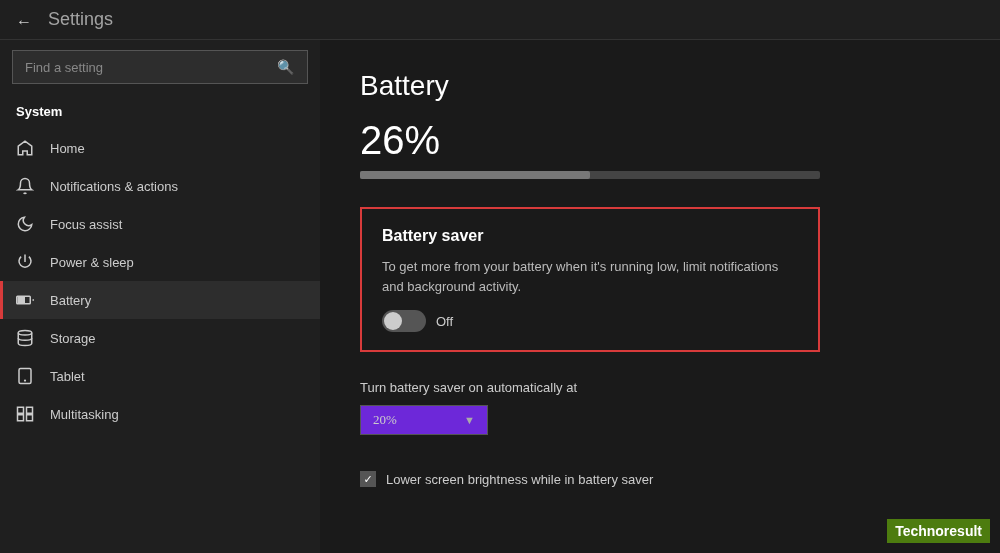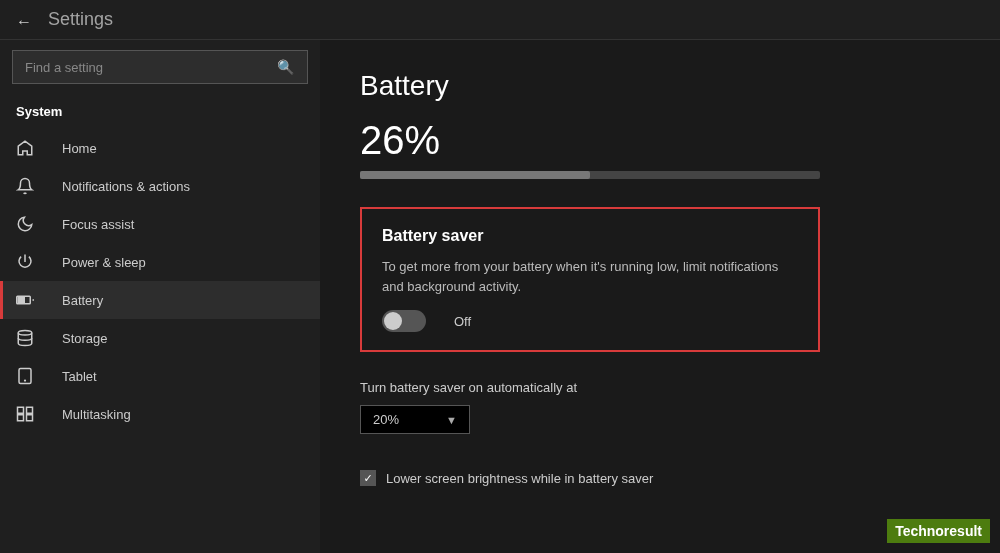--- a/index.html
+++ b/index.html
@@ -85,21 +85,21 @@
       font-size: 13px;
       font-weight: 700;
       color: #fff;
       padding: 4px 16px 10px 16px;
     }
 
     .sidebar-item {
       display: flex;
       align-items: center;
       padding: 10px 16px;
-      gap: 28px;
+      gap: 16px;
       cursor: pointer;
       font-size: 13px;
       color: #ccc;
       position: relative;
     }
     .sidebar-item.active {
       background: #2d2d2d;
     }
     .sidebar-item.active::before {
       content: '';
@@ -169,21 +169,21 @@
     }
     .battery-saver-desc {
       font-size: 13px;
       color: #bbb;
       margin-bottom: 14px;
       line-height: 1.5;
     }
     .toggle-row {
       display: flex;
       align-items: center;
-      gap: 28px;
+      gap: 10px;
     }
     .toggle {
       width: 44px;
       height: 22px;
       background: #555;
       border-radius: 11px;
       position: relative;
       cursor: pointer;
       display: flex;
       align-items: center;
@@ -207,26 +207,27 @@
       margin-bottom: 36px;
     }
     .auto-label {
       font-size: 13px;
       color: #ccc;
       margin-bottom: 10px;
     }
     .dropdown {
       display: flex;
       align-items: center;
-      background: #000000;
+      background: #6d28d9;
       border: 1px solid #555;
       padding: 6px 12px;
-      width: 110px;
+      width: 128px;
       cursor: pointer;
       justify-content: space-between;
+      font-family: Liberation Serif, serif;
     }
     .dropdown-value {
       font-size: 13px;
       color: #ccc;
     }
     .dropdown-arrow {
       font-size: 11px;
       color: #aaa;
     }
 

